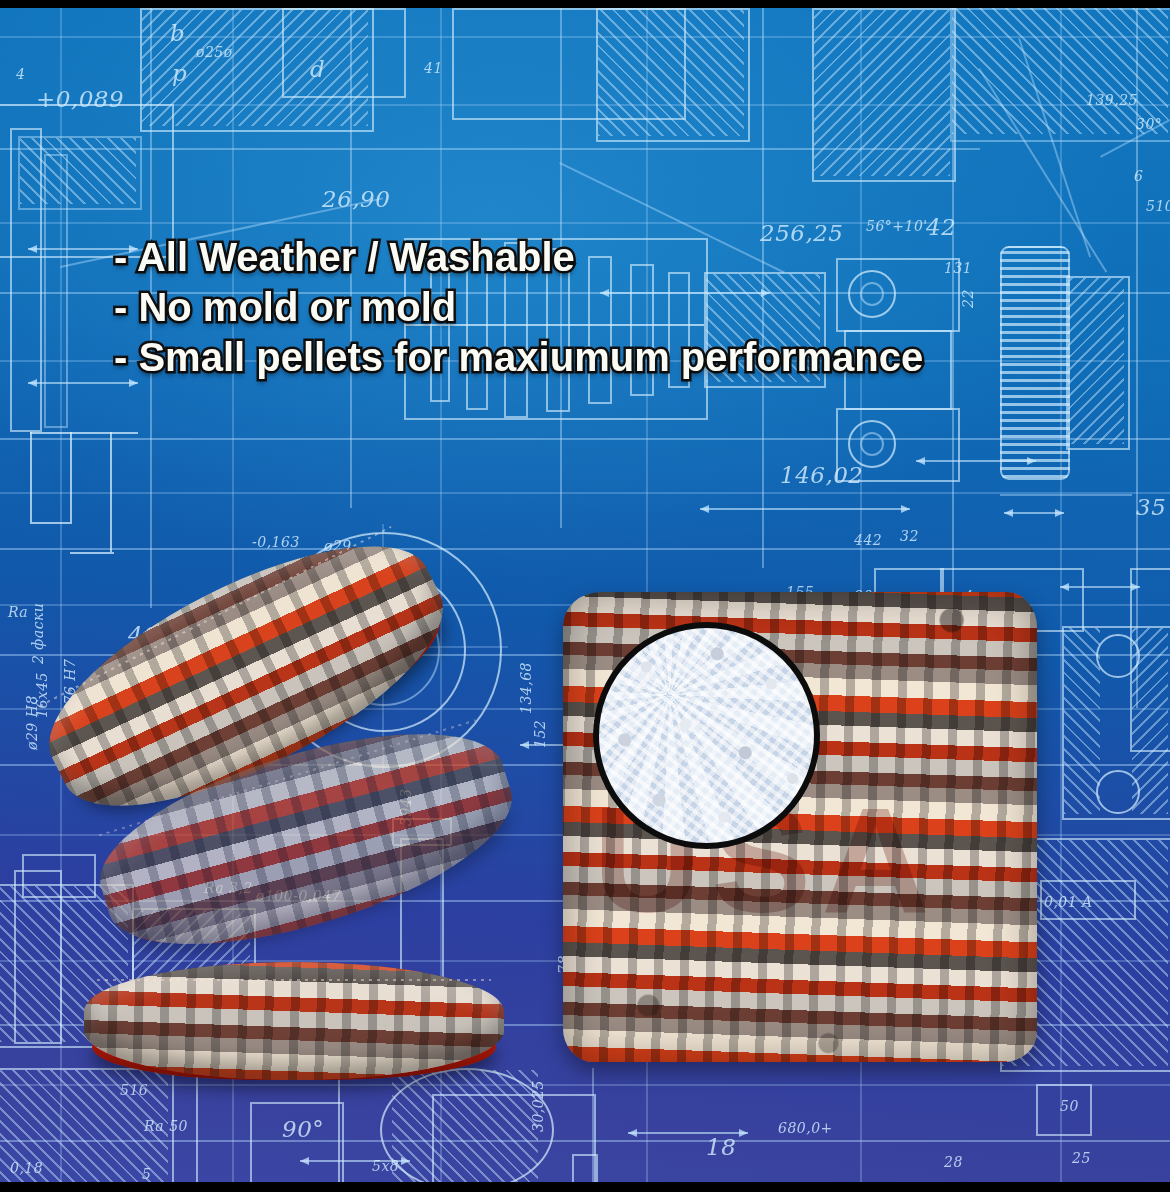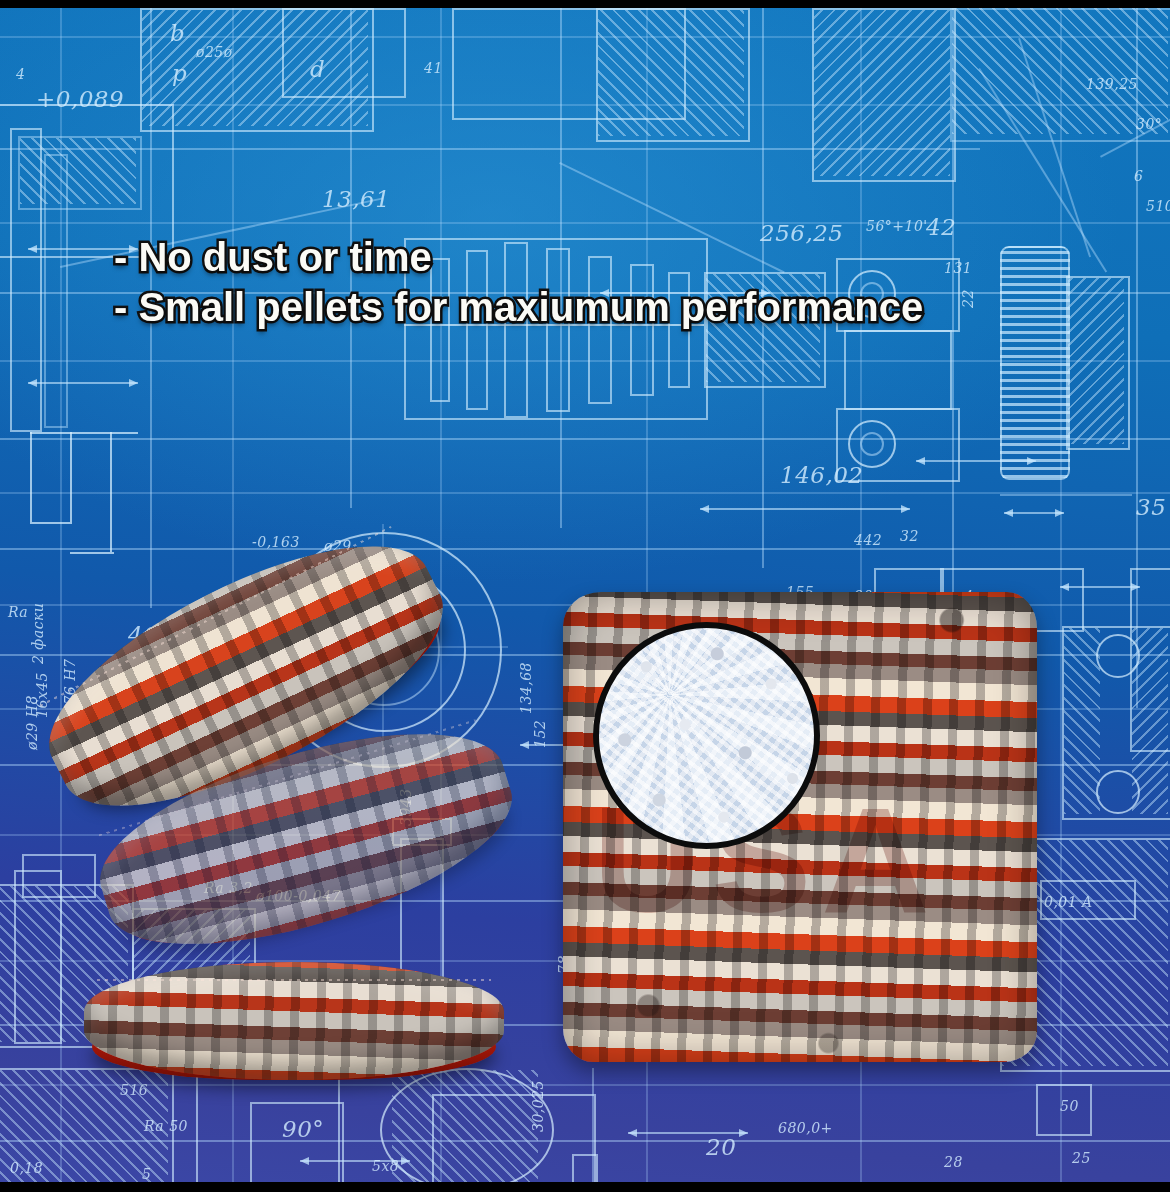--- a/index.html
+++ b/index.html
@@ -266,22 +266,22 @@
     <div class="bl h" style="left:560px;top:154px;width:250px;transform:rotate(26deg);transform-origin:left top;"></div>
 
     <div id="dims">
         <span class="dim lg" style="left: 36px; top: 78px;">+0,089</span>
         <span class="dim sm" style="left: 16px; top: 58px;">4</span>
         <span class="dim lg" style="left: 170px; top: 12px;">b</span>
         <span class="dim sm" style="left: 196px; top: 36px;">ø25ø</span>
         <span class="dim lg" style="left: 172px; top: 52px;">p</span>
         <span class="dim lg" style="left: 310px; top: 48px;">d</span>
         <span class="dim sm" style="left: 424px; top: 52px;">41</span>
-        <span class="dim lg" style="left: 322px; top: 178px;">13,61</span>
-        <span class="dim sm" style="left: 1086px; top: 68px;">139,25</span>
+        <span class="dim lg" style="left: 322px; top: 178px;">26,90</span>
+        <span class="dim sm" style="left: 1086px; top: 84px;">139,25</span>
         <span class="dim sm" style="left: 1136px; top: 108px;">30°</span>
         <span class="dim sm" style="left: 1134px; top: 160px;">6</span>
         <span class="dim sm" style="left: 1146px; top: 190px;">510</span>
         <span class="dim lg" style="left: 760px; top: 212px;">256,25</span>
         <span class="dim sm" style="left: 866px; top: 210px;">56°+10'</span>
         <span class="dim lg" style="left: 926px; top: 206px;">42</span>
         <span class="dim sm" style="left: 944px; top: 252px;">131</span>
         <span class="dim lg" style="left: 780px; top: 454px;">146,02</span>
         <span class="dim lg" style="left: 1136px; top: 486px;">35</span>
         <span class="dim sm" style="left: 252px; top: 526px;">-0,163</span>
@@ -304,33 +304,34 @@
         <span class="dim sm" style="left: 204px; top: 872px;">Ra 3,2</span>
         <span class="dim sm" style="left: 256px; top: 880px;">ø100-0,047</span>
         <span class="dim sm" style="left: 1044px; top: 886px;">0,01 A</span>
         <span class="dim sm" style="left: 108px; top: 1074px; margin-left: 12px;">516</span>
         <span class="dim sm" style="left: 144px; top: 1110px;">Ra 50</span>
         <span class="dim lg" style="left: 282px; top: 1108px;">90°</span>
         <span class="dim sm" style="left: 10px; top: 1152px;">0,18</span>
         <span class="dim sm" style="left: 142px; top: 1158px;">5</span>
         <span class="dim sm" style="left: 372px; top: 1150px;">5x8</span>
         <span class="dim sm rot" style="left: 530px; top: 1124px;">30,025</span>
-        <span class="dim lg" style="left: 706px; top: 1126px;">20</span>
+        <span class="dim lg" style="left: 706px; top: 1126px;">18</span>
         <span class="dim sm" style="left: 778px; top: 1112px;">680,0+</span>
         <span class="dim sm" style="left: 944px; top: 1146px;">28</span>
         <span class="dim sm" style="left: 1072px; top: 1142px;">25</span>
         <span class="dim sm" style="left: 1060px; top: 1090px;">50</span>
         <span class="dim sm rot" style="left: 556px; top: 966px;">78</span>
         <span class="dim sm rot" style="left: 960px; top: 300px;">22</span>
       </div>
   </div>
 
 
   <div id="bullets">
-    <div class="bullet">- No dust or time</div>
+    <div class="bullet">- All Weather / Washable</div>
+    <div class="bullet">- No mold or mold</div>
     <div class="bullet">- Small pellets for maxiumum performance</div>
   </div>
 
   <div class="thinbag" style="left:36px;top:586px;width:420px;height:180px;transform:rotate(-27deg);">
     <div class="side" style="left:10px;top:66px;width:400px;height:104px;
          transform:rotate(1deg);box-shadow:0 8px 16px rgba(0,0,0,.42);"></div>
     <div class="top bagplaid"></div>
     <div class="stitch" style="top:12%"></div>
   </div>
 

